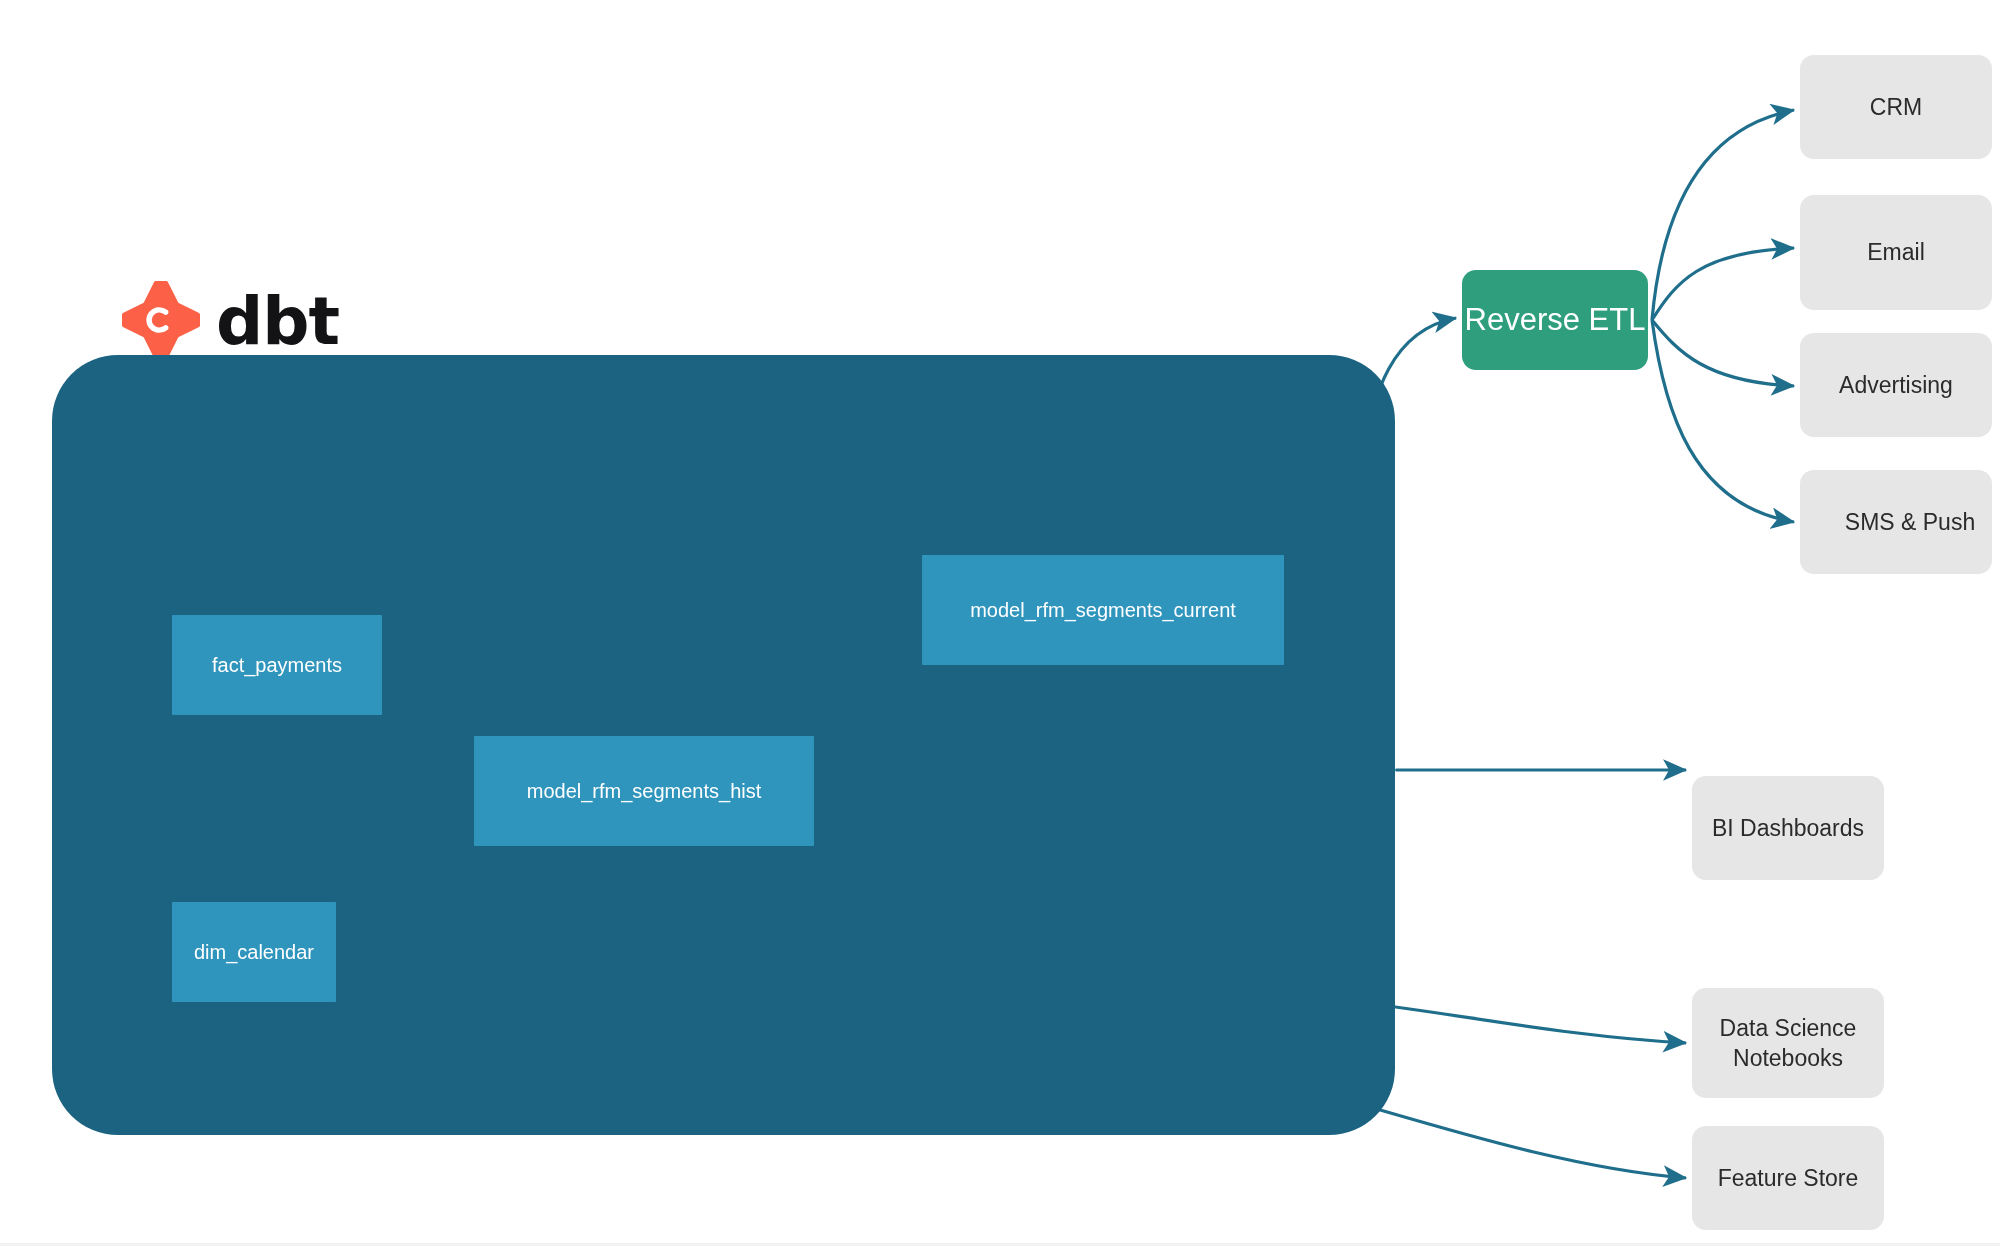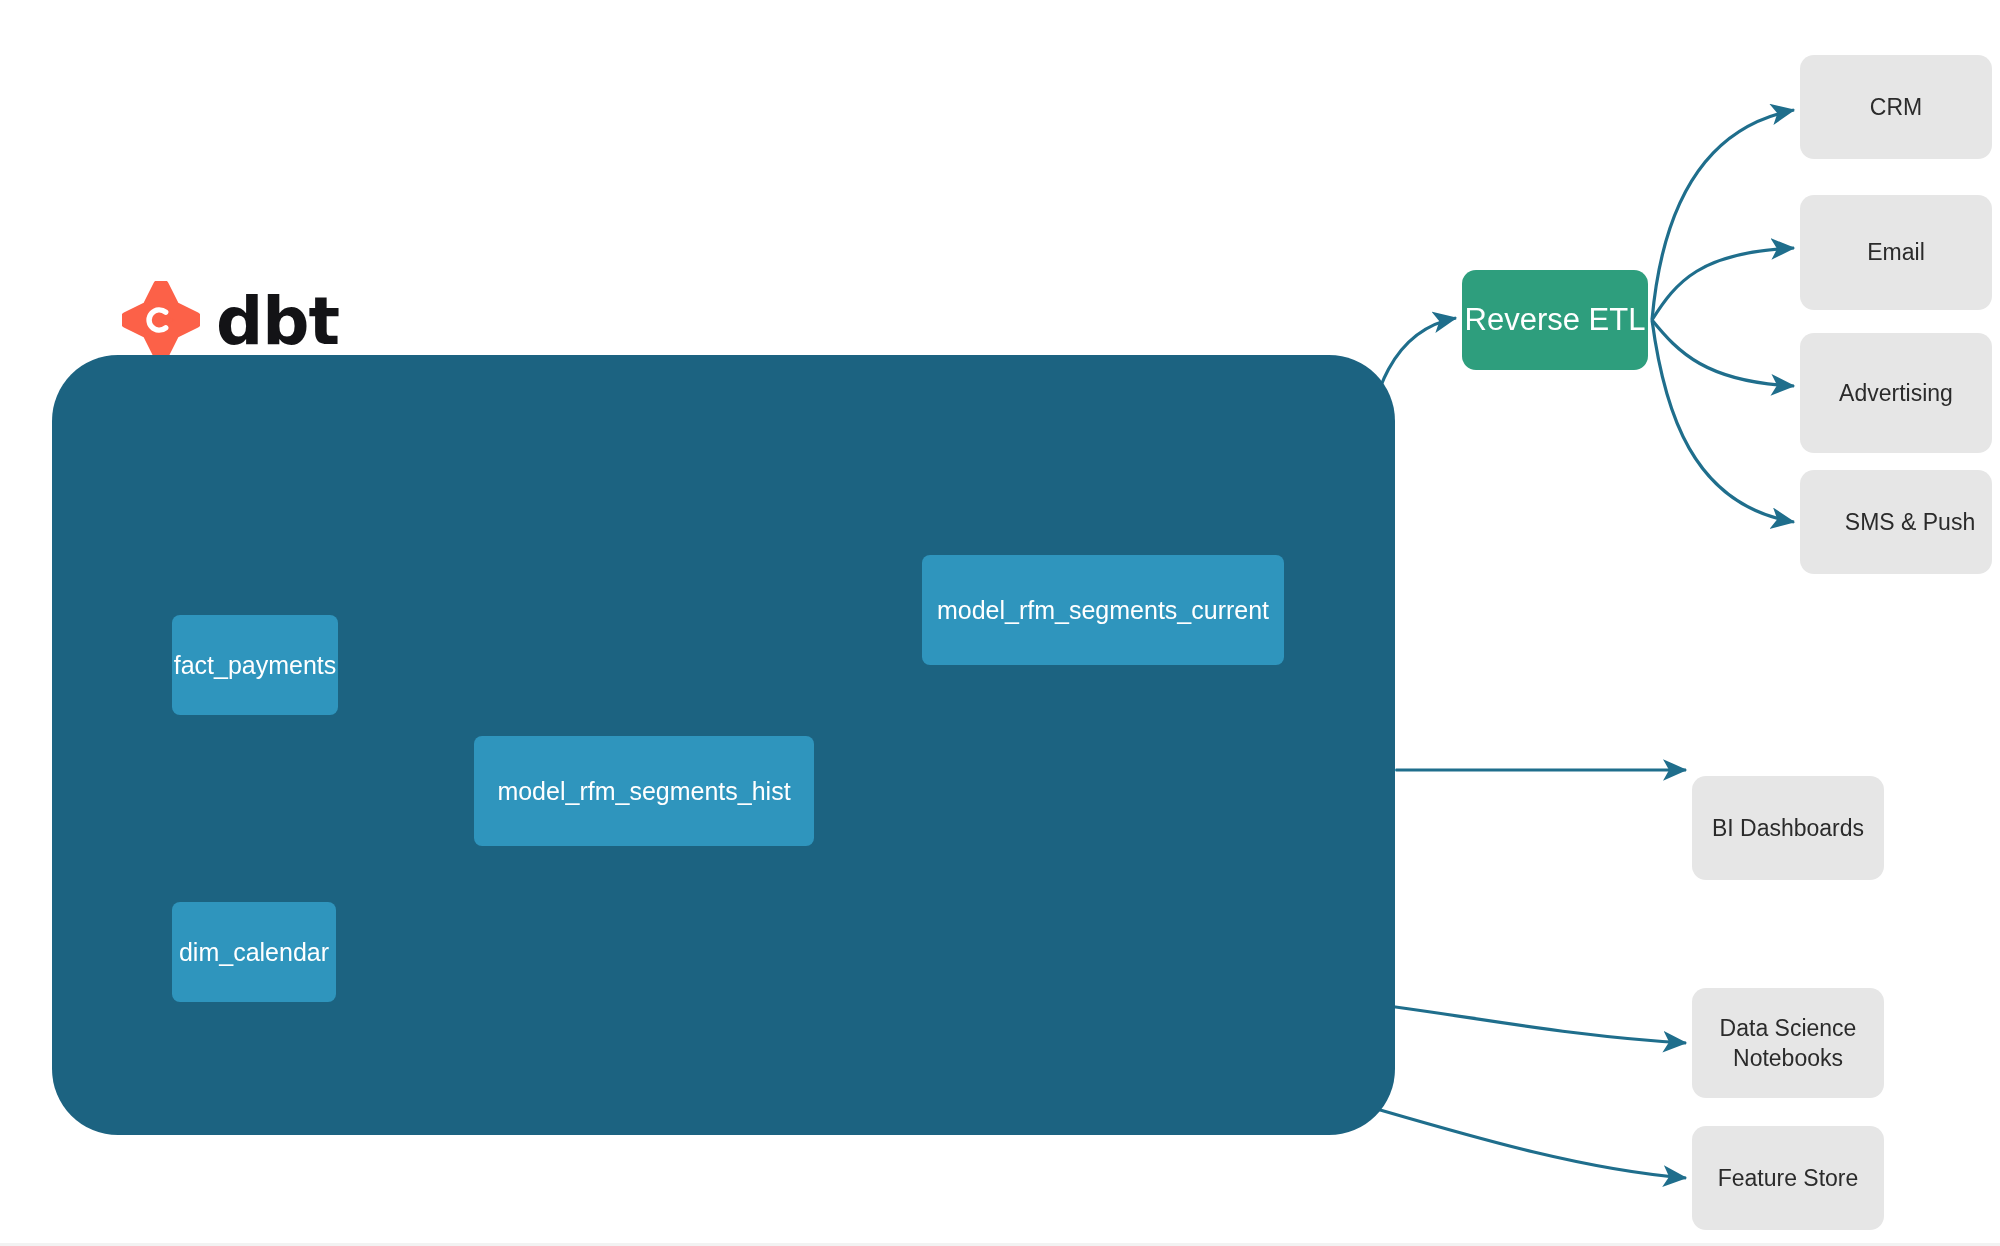--- a/index.html
+++ b/index.html
@@ -57,45 +57,45 @@
     position: absolute;
     display: flex;
     align-items: center;
     justify-content: center;
     text-align: center;
     box-sizing: border-box;
   }
   .node-model {
     background: #2f95bd;
     color: #ffffff;
-    border-radius: 8px;
-    font-size: 25px;
+    border-radius: 1px;
+    font-size: 20px;
     padding: 0 14px;
   }
   .node-service {
     background: #2e9e7d;
     color: #ffffff;
     border-radius: 14px;
     font-size: 31px;
   }
   .node-dest {
     background: #e6e6e6;
     color: #2b2b2b;
     border-radius: 14px;
     font-size: 23px;
     line-height: 1.32;
   }
-  #node-fact-payments   { left: 172px;  top: 615px;  width: 166px; height: 100px; }
+  #node-fact-payments   { left: 172px;  top: 615px;  width: 210px; height: 100px; }
   #node-dim-calendar    { left: 172px;  top: 858px;  width: 164px; height: 100px; margin-top: 44px; }
   #node-rfm-hist        { left: 474px;  top: 736px;  width: 340px; height: 110px; }
   #node-rfm-current     { left: 922px;  top: 555px;  width: 362px; height: 110px; }
   #node-reverse-etl     { left: 1462px; top: 270px;  width: 186px; height: 100px; }
   #node-crm             { left: 1800px; top: 55px;   width: 192px; height: 104px; }
   #node-email           { left: 1800px; top: 195px;  width: 192px; height: 115px; }
-  #node-advertising     { left: 1800px; top: 333px;  width: 192px; height: 120px; }
+  #node-advertising     { left: 1800px; top: 333px;  width: 192px; height: 104px; }
   #node-sms-push        { left: 1800px; top: 470px;  width: 192px; height: 104px; padding-left: 28px; }
   #node-bi-dashboards   { left: 1692px; top: 736px;  width: 192px; height: 104px; margin-top: 40px; }
   #node-ds-notebooks    { left: 1692px; top: 988px;  width: 192px; height: 110px; }
   #node-feature-store   { left: 1692px; top: 1126px; width: 192px; height: 104px; }
   #bottom-rule {
     position: absolute;
     left: 0;
     bottom: 0;
     width: 2000px;
     height: 3px;

